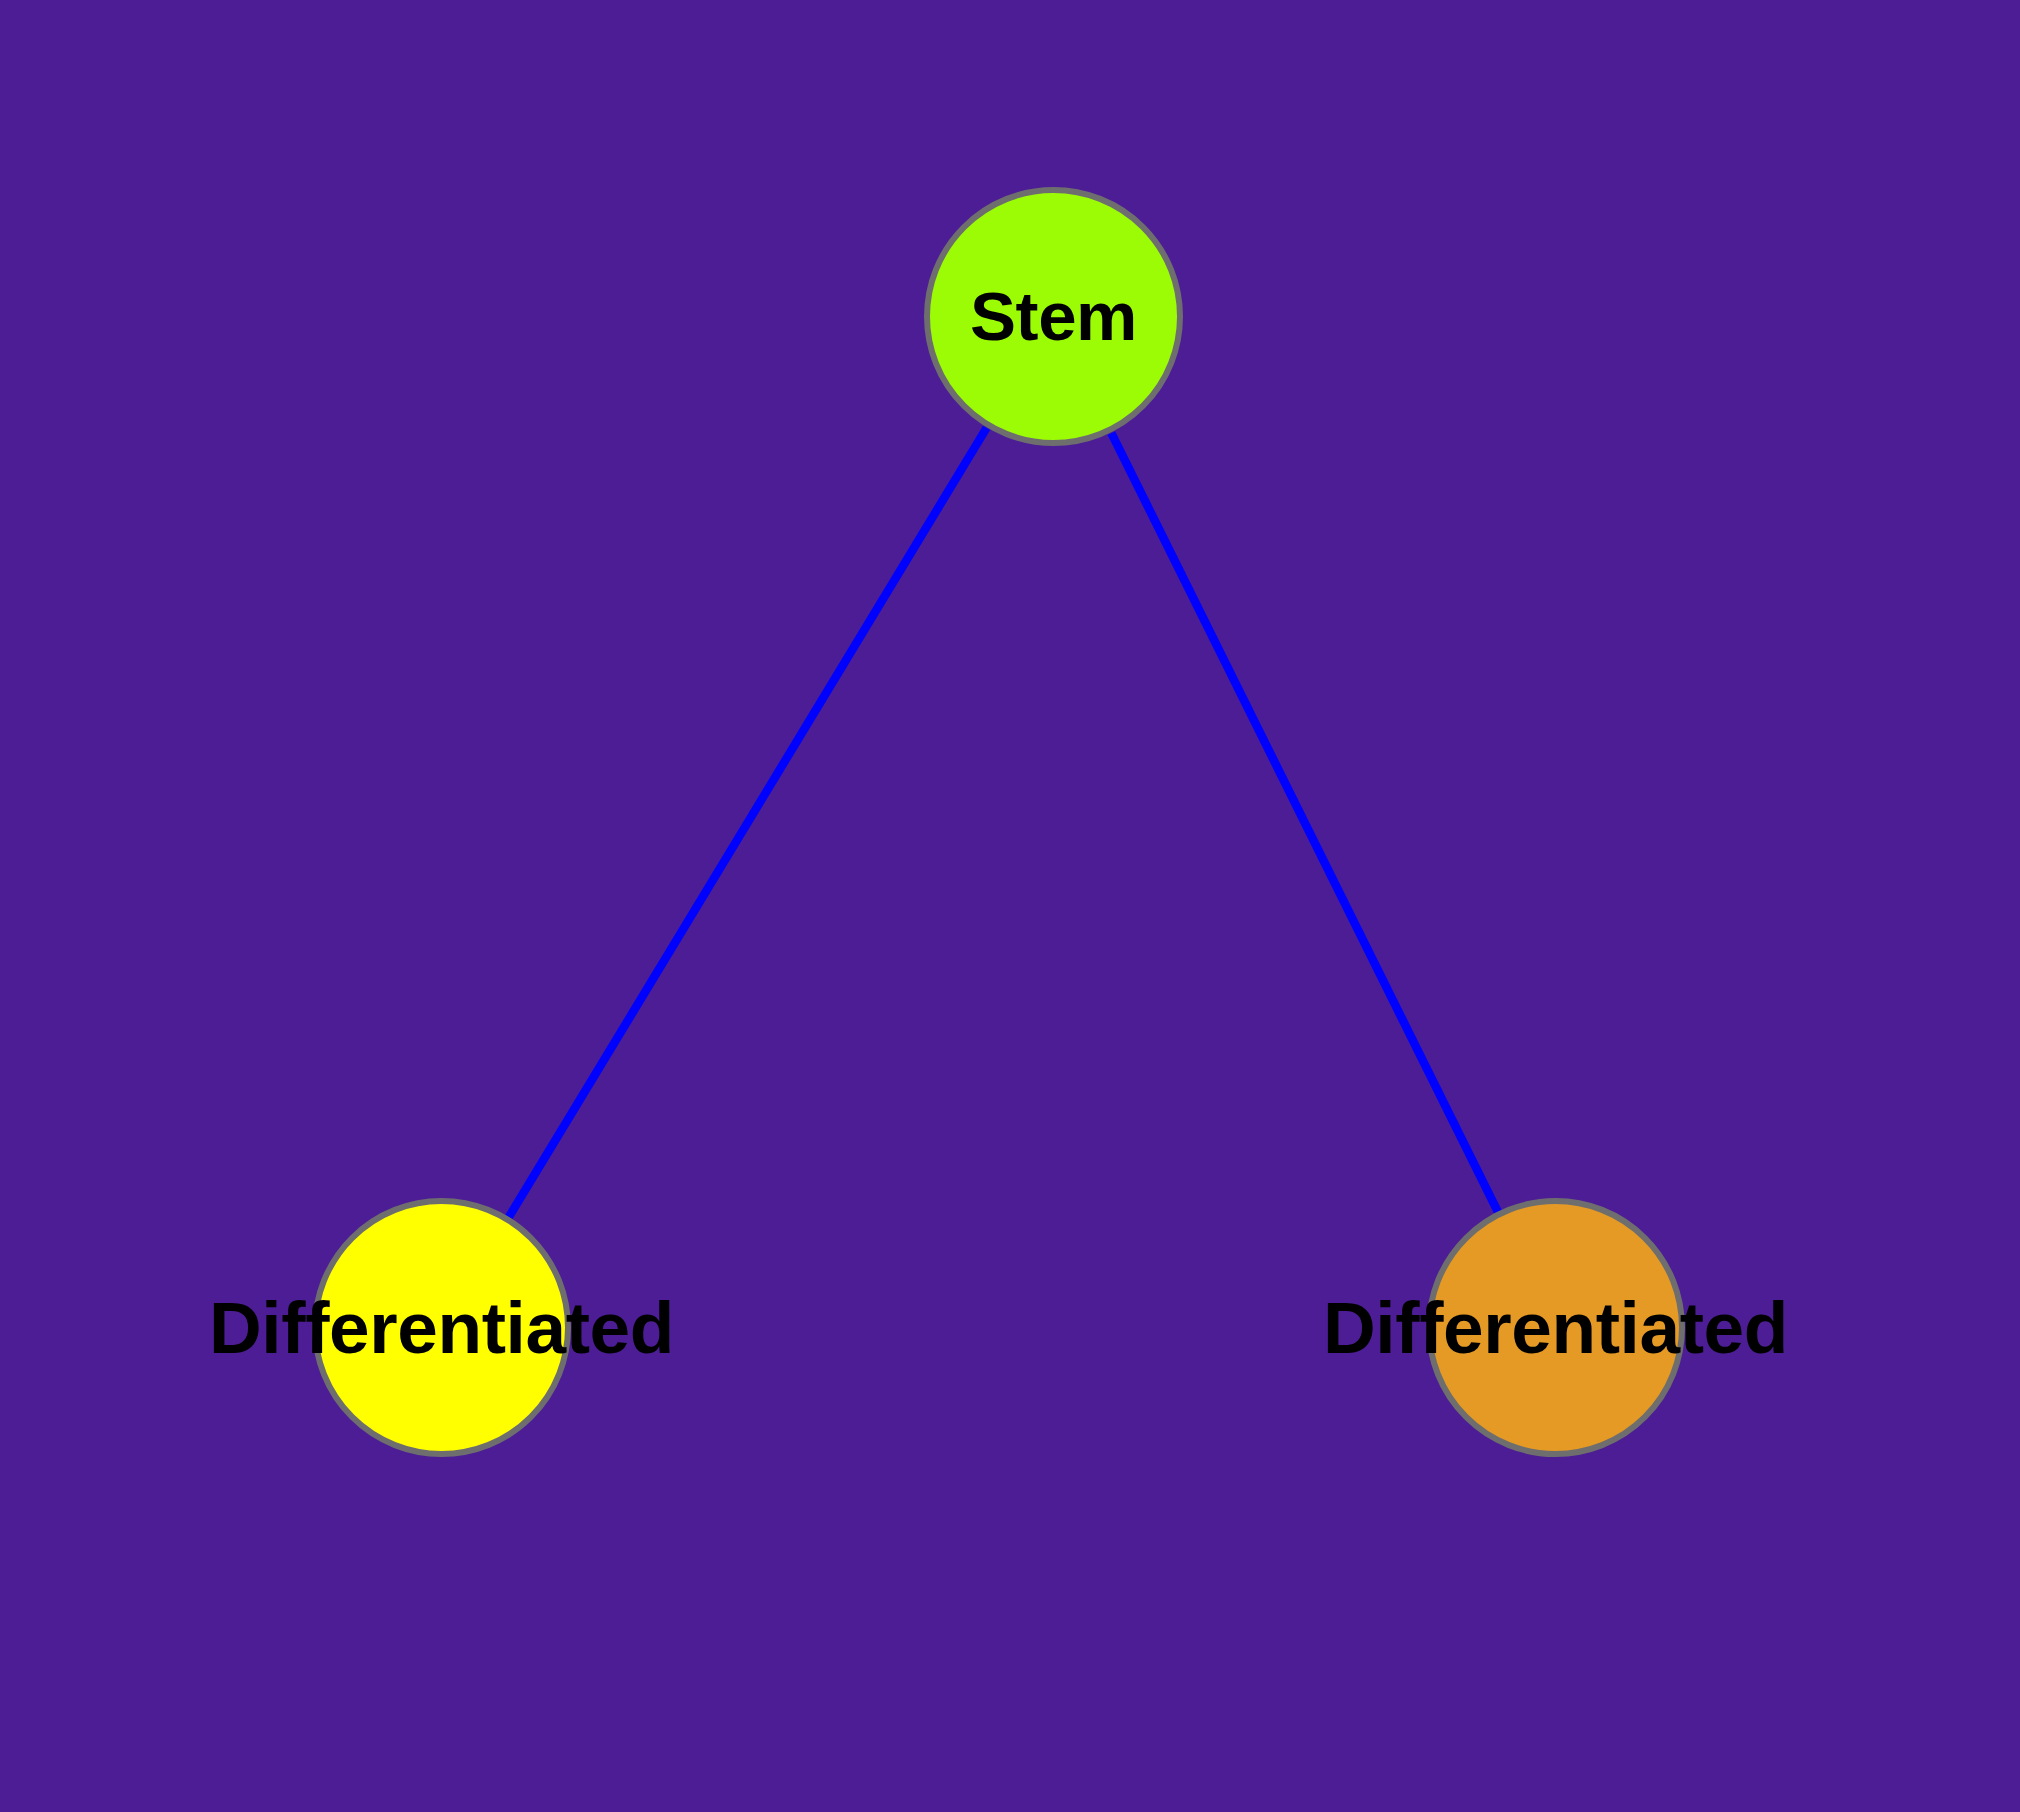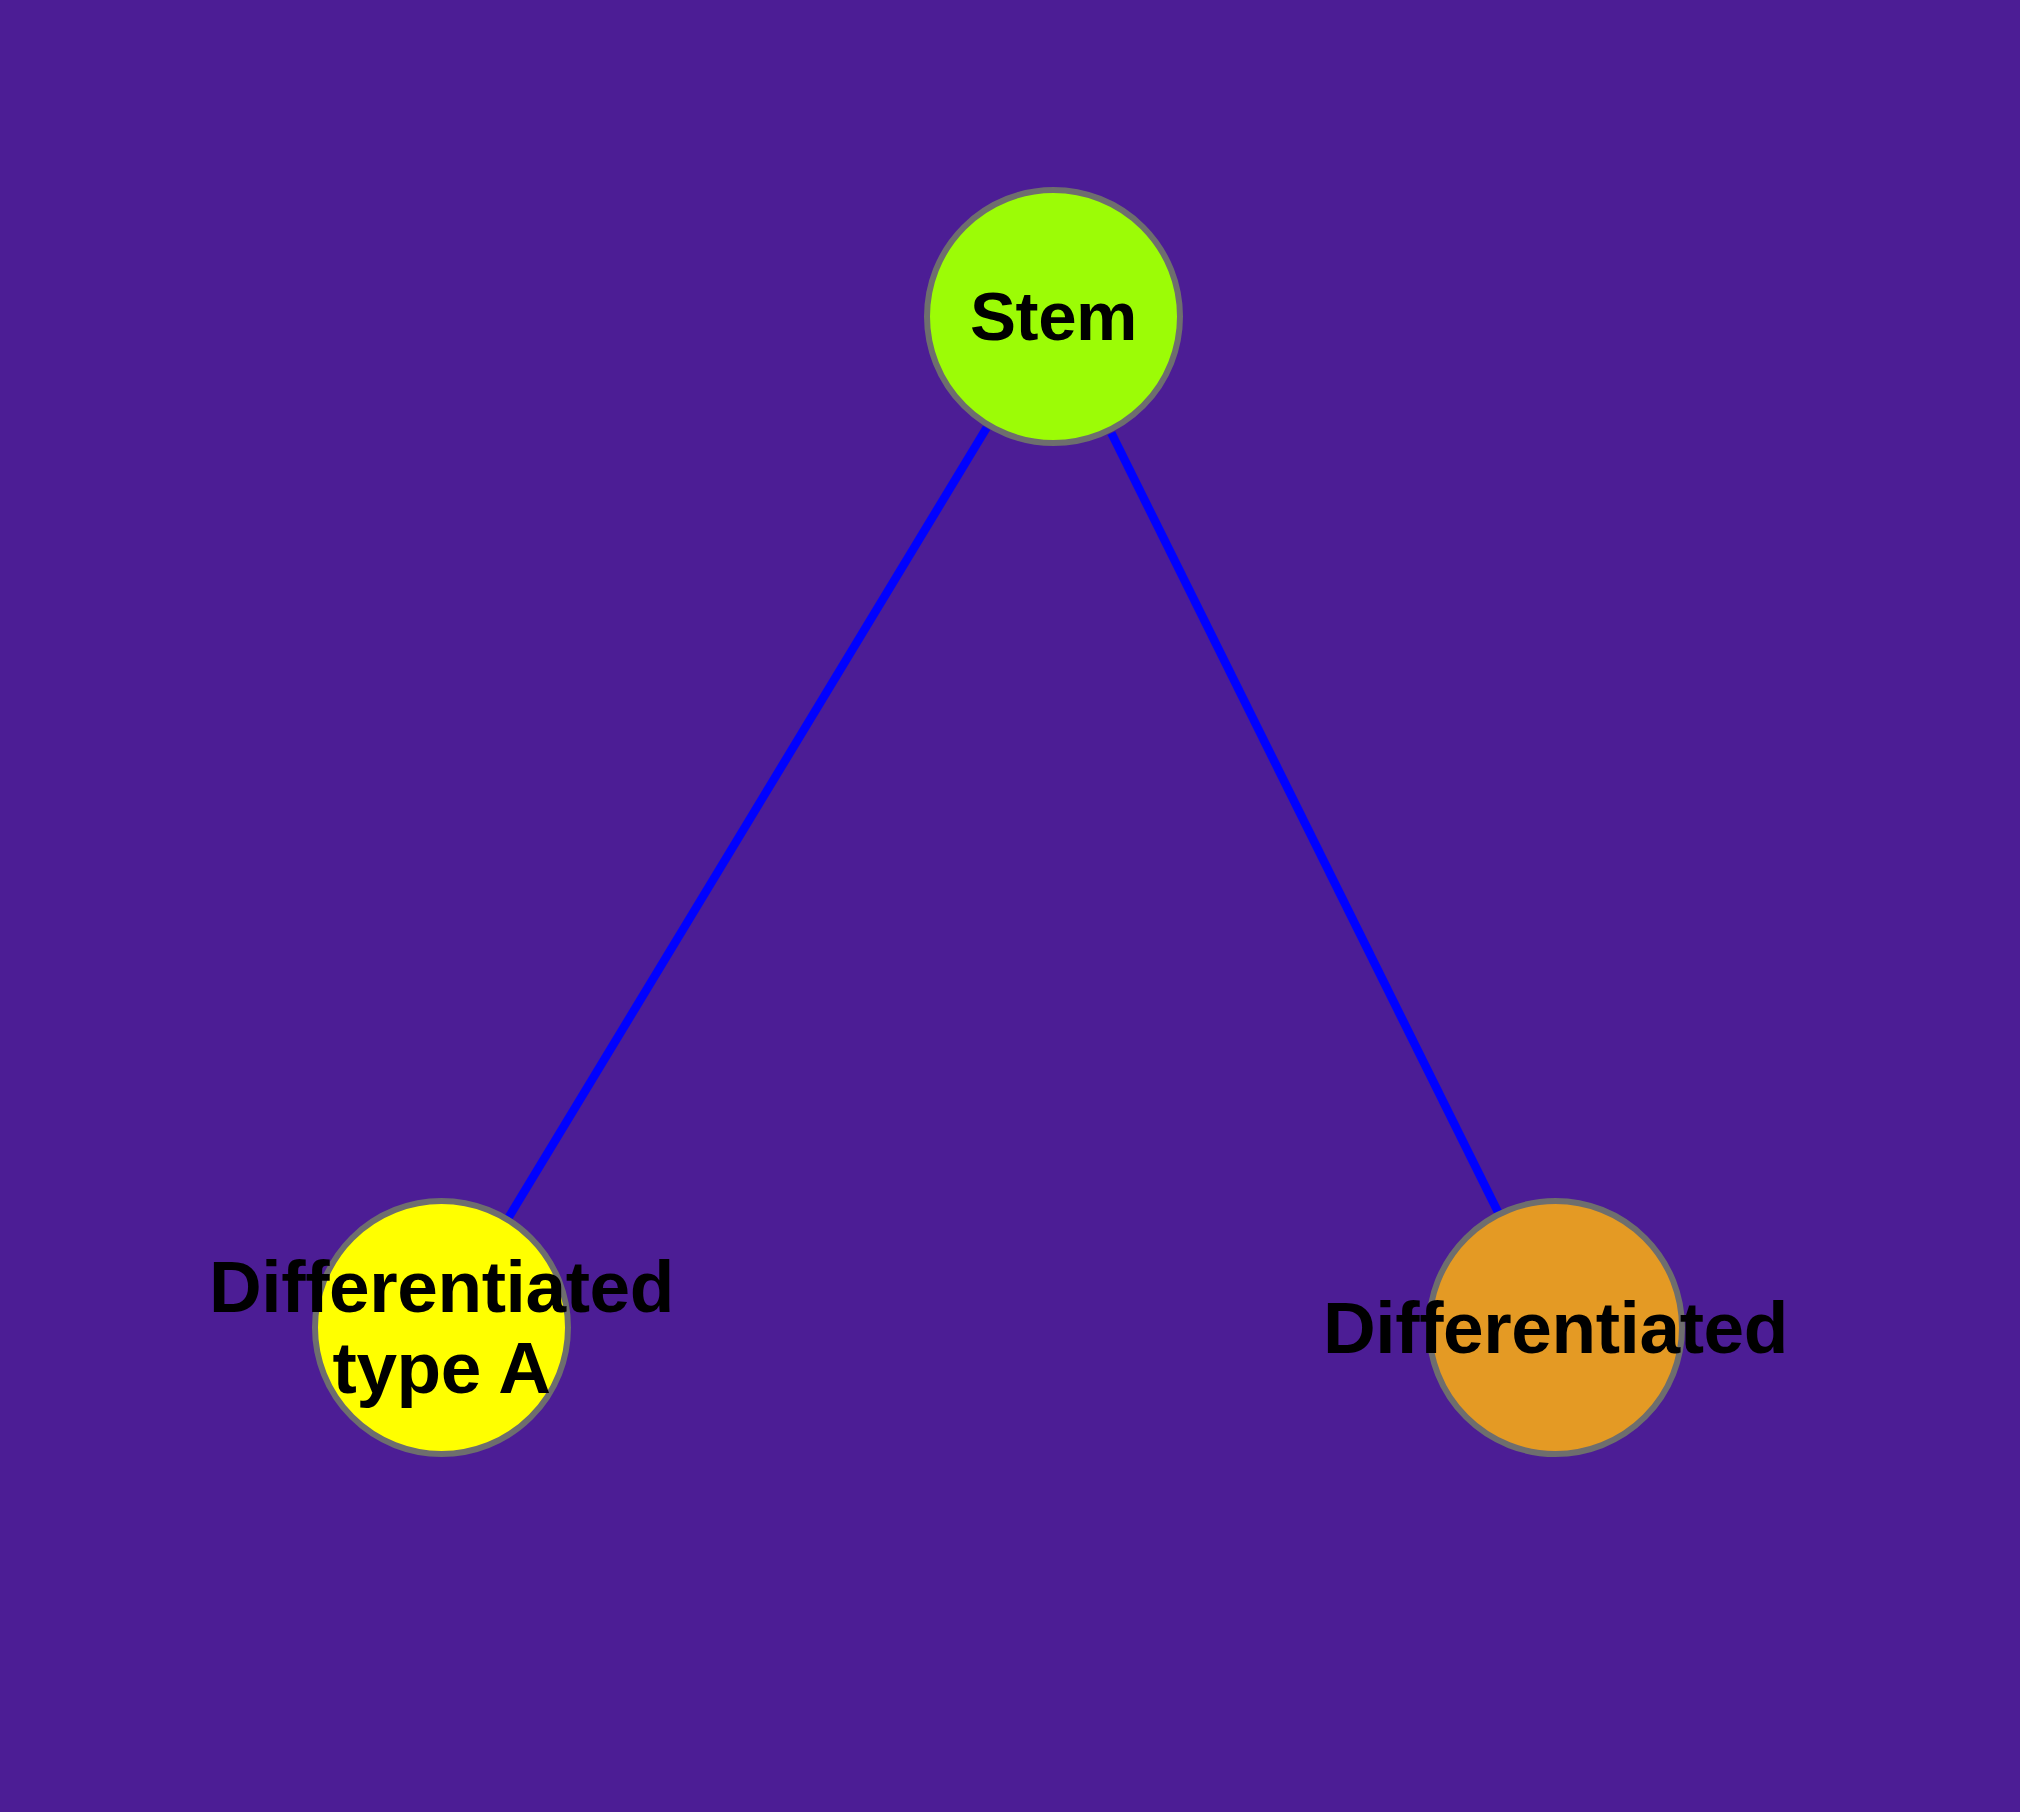--- a/index.html
+++ b/index.html
@@ -92,21 +92,20 @@
     <line id="edge-stem-diff-b" x1="1311.009794565882" y1="511.05352181942106" x2="1766.990205434118" y2="1429.9464781805789" stroke="#0000ff" stroke-width="10" stroke-linecap="butt"></line>
   </svg>
 
   <div class="node" id="node-stem" style="left: 924px; top: 187px; width: 259px; height: 259px; background: rgb(156, 252, 6); border-color: rgb(110, 110, 110);">
     <span class="node-label" style="color: rgb(0, 0, 0);">Stem</span>
   </div>
 
   <div class="node" id="node-diff-a" style="left: 312px; top: 1198px; width: 259px; height: 259px; background: rgb(255, 255, 0); border-color: rgb(110, 110, 110);">
     <span class="node-label" style="color: rgb(0, 0, 0);">
       <span>Differentiated</span><br>
-      <span>type A</span>
     </span>
   </div>
 
   <div class="node" id="node-diff-b" style="left: 1426px; top: 1198px; width: 259px; height: 259px; background: rgb(228, 154, 36); border-color: rgb(110, 110, 110);">
     <span class="node-label" style="color: rgb(0, 0, 0);">
       <span>Differentiated</span><br>
     </span>
   </div>
 
 </div>

